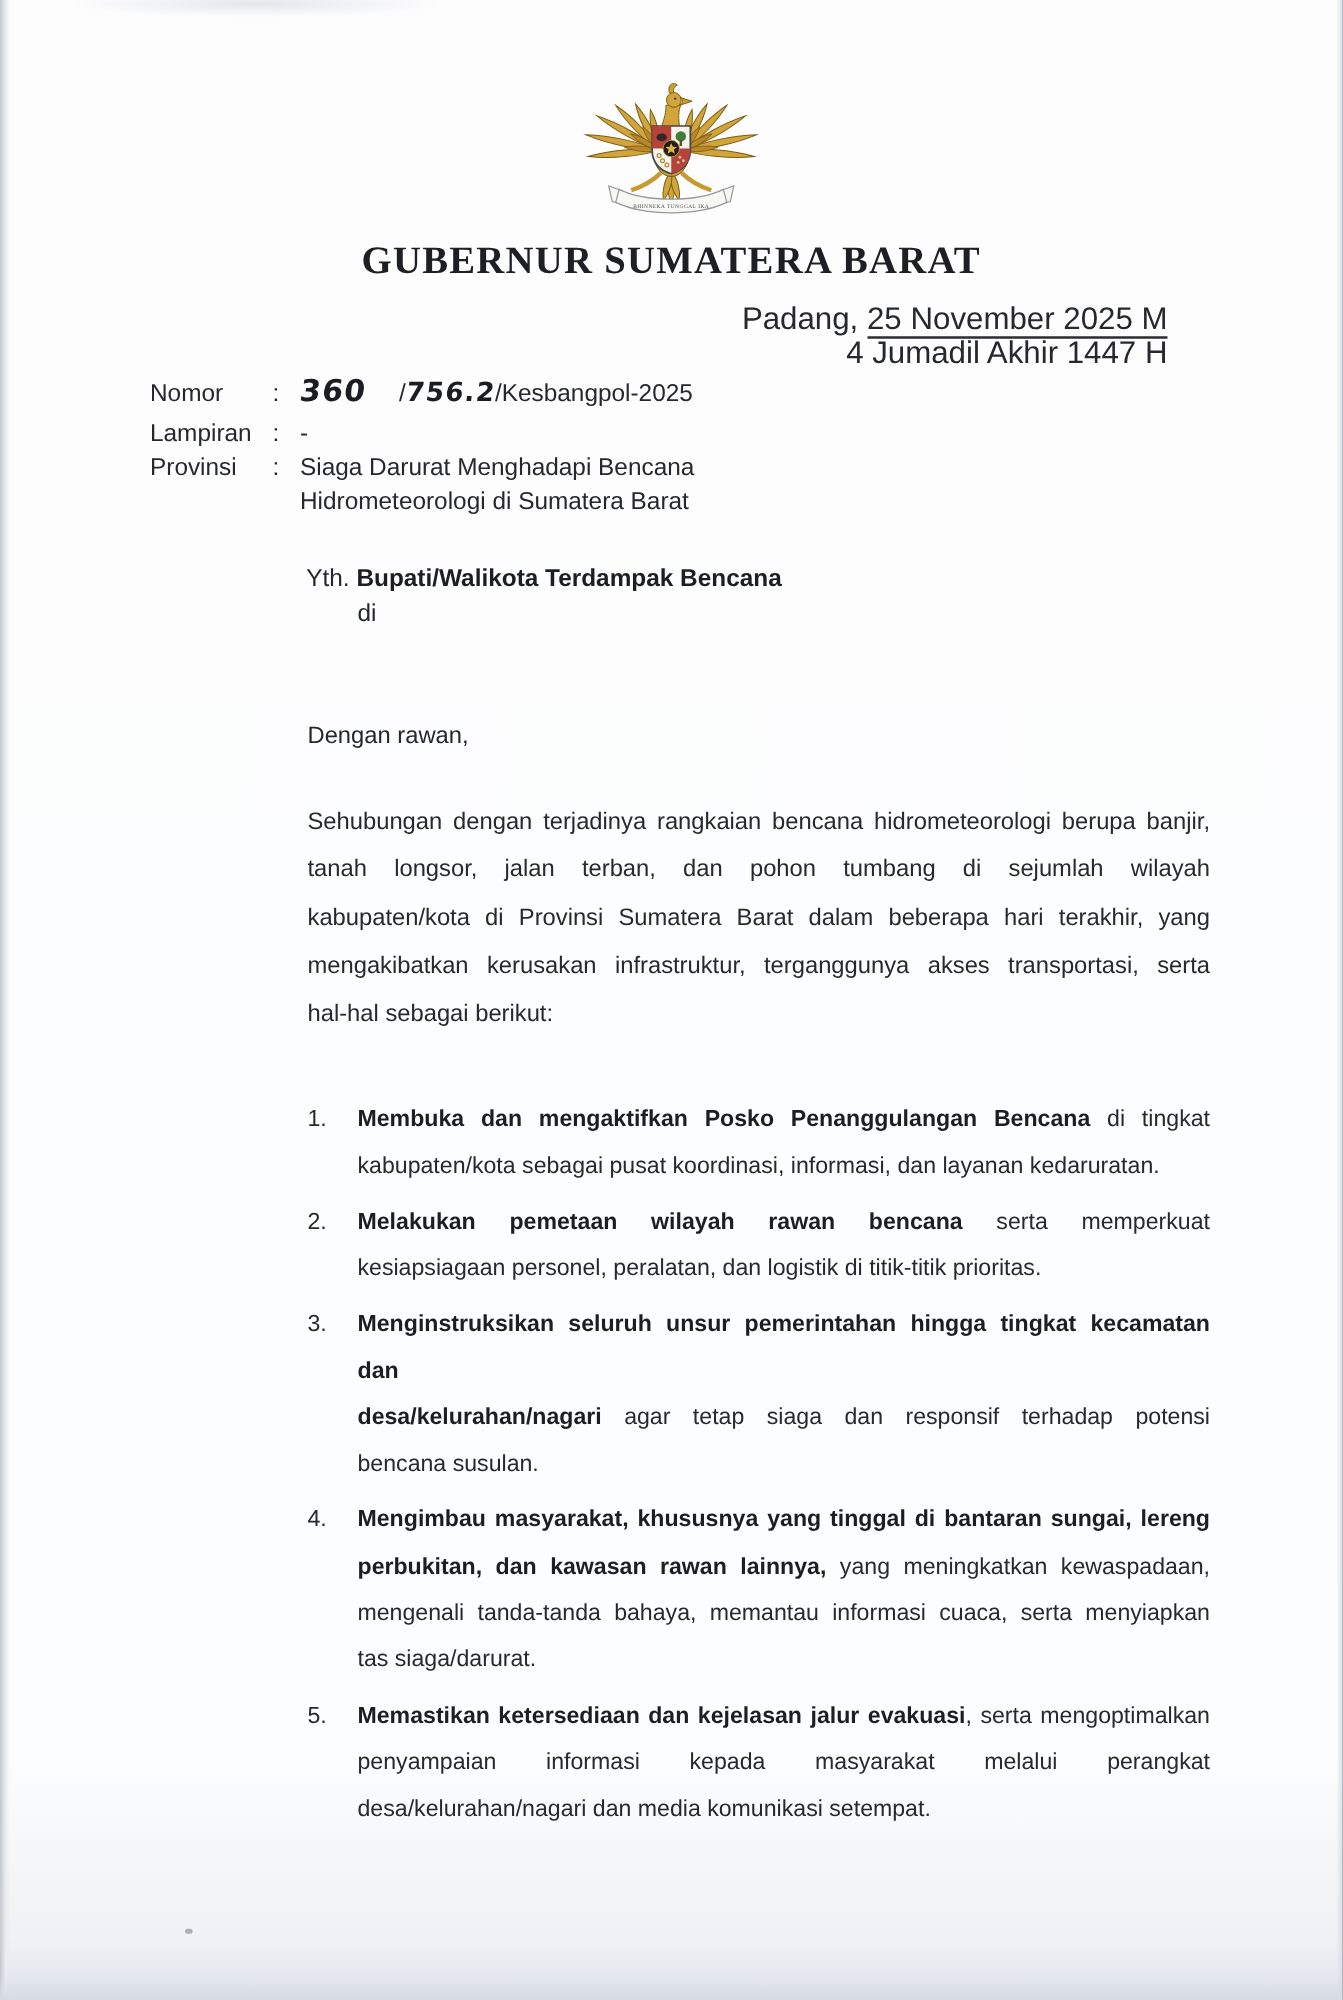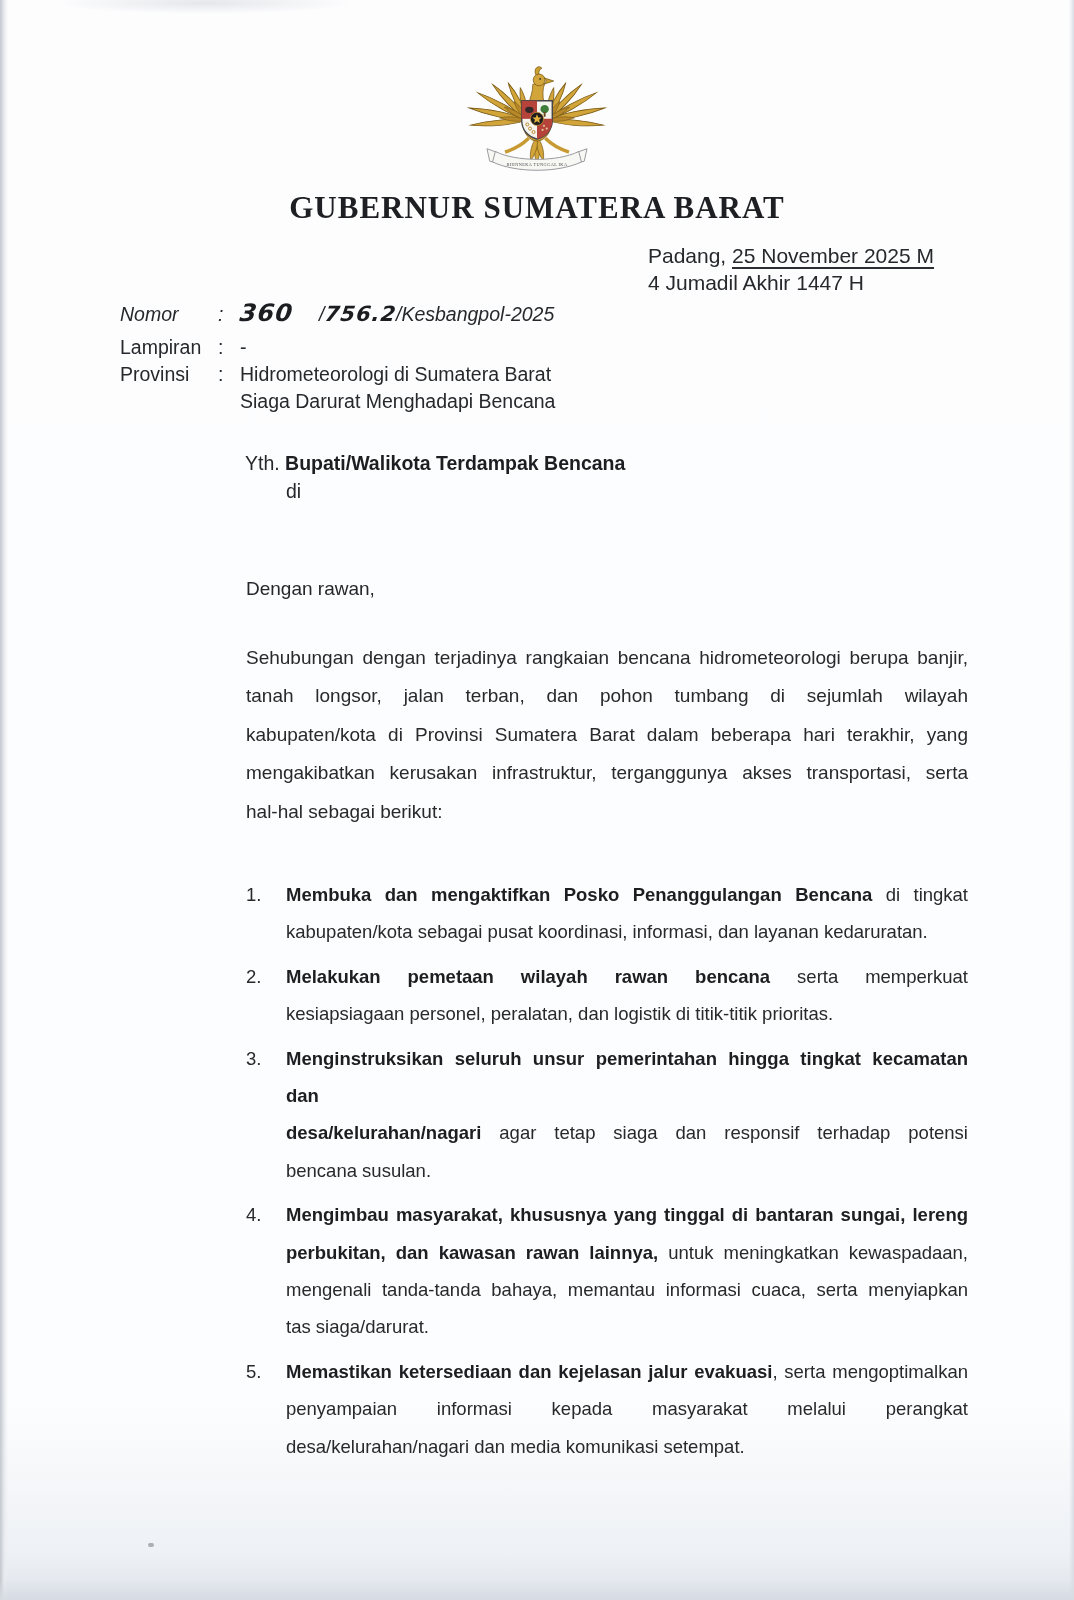--- a/index.html
+++ b/index.html
@@ -24,28 +24,28 @@
     background:rgba(90,95,105,.45);}
 
   .emblem{position:absolute;top:48px;left:50%;transform:translateX(-50%);
     width:158px;height:132px;}
   .emblem svg{width:100%;height:100%;}
 
   .letterhead-title{position:absolute;top:190px;left:0;width:100%;text-align:center;
     font-family:"Liberation Serif",serif;font-weight:700;font-size:31px;
     letter-spacing:1px;color:#1e1f23;}
 
-  .dateline{position:absolute;top:242px;right:140px;
-    font-size:21px;line-height:27px;color:#27282c;}
+  .dateline{position:absolute;top:242px;right:140px;text-align:right;
+    font-size:25px;line-height:27px;color:#27282c;}
   .u{border-bottom:2px solid #2c2d31;padding-bottom:0px;}
 
   .meta{position:absolute;left:120px;top:300px;font-size:19.5px;color:#27282c;}
   .meta-row{display:grid;grid-template-columns:98px 22px 1fr;align-items:baseline;
     line-height:27px;min-height:27px;}
-  .meta-row.nomor{min-height:34px;font-style:italic;}
+  .meta-row.nomor{min-height:34px;}
   .hw{font-family:"DejaVu Sans",sans-serif;font-weight:700;font-size:24px;
     display:inline-block;transform:skewX(-7deg);color:#1c1d21;letter-spacing:1px;}
   .hw.small{font-size:21px;}
   .hw1{margin-right:26px;}
   .perihal-val div{line-height:27px;}
 
   .recipient{position:absolute;left:245px;top:450px;font-size:19.5px;
     line-height:27.5px;color:#26272b;}
   .recipient .indent{padding-left:41px;}
   .b{font-weight:700;color:#1d1e22;}
@@ -172,22 +172,22 @@
     </div>
     <div class="meta-row">
       <span>Lampiran</span>
       <span>:</span>
       <span>-</span>
     </div>
     <div class="meta-row">
       <span>Provinsi</span>
       <span>:</span>
       <span class="perihal-val">
+        <div>Siaga Darurat Menghadapi Bencana</div>
         <div>Hidrometeorologi di Sumatera Barat</div>
-        <div>Siaga Darurat Menghadapi Bencana</div>
       </span>
     </div>
   </div>
 
   <div class="recipient">
     <div><span>Yth. </span><span class="b">Bupati/Walikota Terdampak Bencana</span></div>
     <div class="indent">di</div>
   </div>
 
   <div class="greeting">Dengan rawan,</div>
@@ -220,21 +220,21 @@
       <div class="itext">
           <div class="tline"><span class="b">Menginstruksikan seluruh unsur pemerintahan hingga tingkat kecamatan dan</span></div>
           <div class="tline"><span class="b">desa/kelurahan/nagari</span><span> agar tetap siaga dan responsif terhadap potensi</span></div>
           <div class="tline tline-last"><span>bencana susulan.</span></div>
         </div>
     </div>
     <div class="item">
       <div class="num">4.</div>
       <div class="itext">
           <div class="tline"><span class="b">Mengimbau masyarakat, khususnya yang tinggal di bantaran sungai, lereng</span></div>
-          <div class="tline"><span class="b">perbukitan, dan kawasan rawan lainnya,</span><span> untuk meningkatkan kewaspadaan,</span></div>
+          <div class="tline"><span class="b">perbukitan, dan kawasan rawan lainnya,</span><span> yang meningkatkan kewaspadaan,</span></div>
           <div class="tline"><span>mengenali tanda-tanda bahaya, memantau informasi cuaca, serta menyiapkan</span></div>
           <div class="tline tline-last"><span>tas siaga/darurat.</span></div>
         </div>
     </div>
     <div class="item">
       <div class="num">5.</div>
       <div class="itext">
           <div class="tline"><span class="b">Memastikan ketersediaan dan kejelasan jalur evakuasi</span><span>, serta mengoptimalkan</span></div>
           <div class="tline"><span>penyampaian informasi kepada masyarakat melalui perangkat</span></div>
           <div class="tline tline-last"><span>desa/kelurahan/nagari dan media komunikasi setempat.</span></div>

